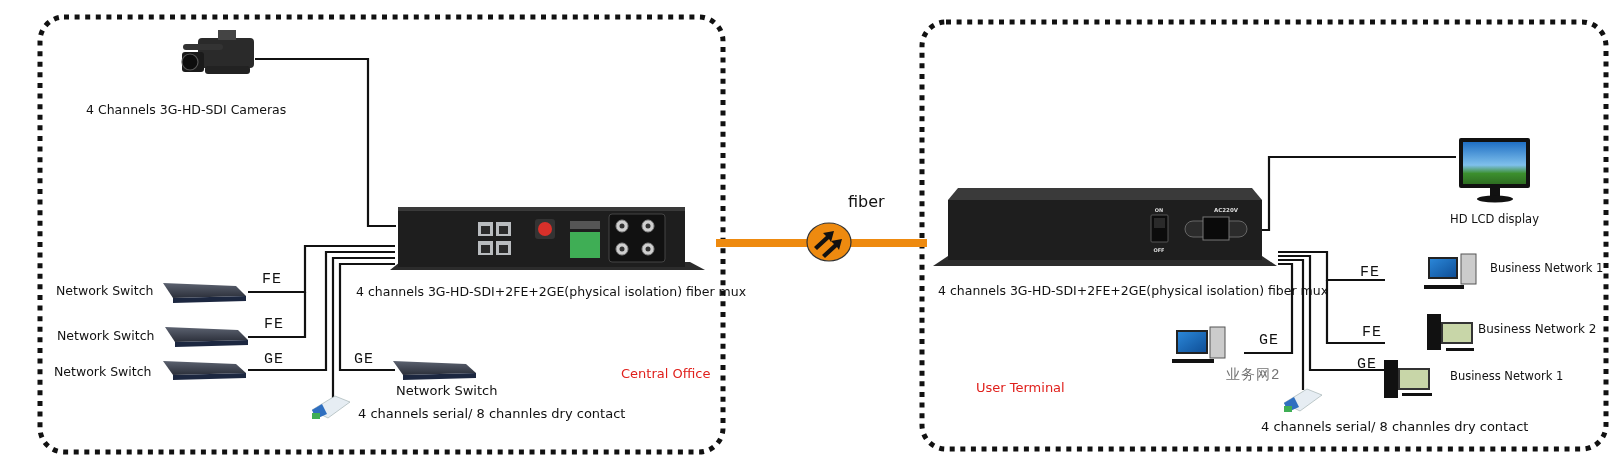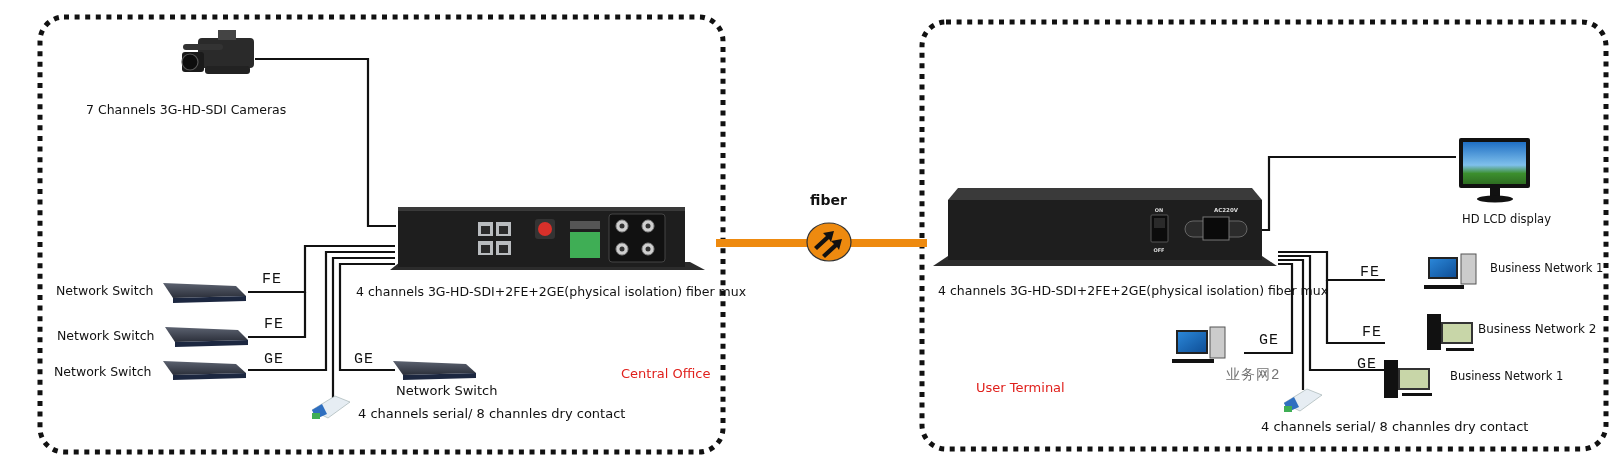--- a/index.html
+++ b/index.html
@@ -173,38 +173,38 @@
     <rect x="1172" y="359" width="42" height="4" fill="#111"></rect>
   </g>
 
   <g>
     <polygon points="1284,403 1307,389 1322,395 1300,411" fill="#e6edf3" stroke="#9aa" stroke-width="0.6"></polygon>
     <polygon points="1284,403 1294,397 1299,407 1288,412" fill="#2f6fc0"></polygon>
     <rect x="1284" y="406" width="8" height="6" fill="#3fae55"></rect>
   </g>
 </svg>
 
-<div class="lbl" style="left:86px;top:102px;">7 Channels 3G-HD-SDI Cameras</div>
+<div class="lbl" style="left:86px;top:102px;">4 Channels 3G-HD-SDI Cameras</div>
 <div class="lbl" style="left:356px;top:284px;">4 channels 3G-HD-SDI+2FE+2GE(physical isolation) fiber mux</div>
 
 <div class="lbl" style="left:56px;top:283px;">Network Switch</div>
 <div class="lbl serif" style="left:262px;top:271px;">FE</div>
 <div class="lbl" style="left:57px;top:328px;">Network Switch</div>
 <div class="lbl serif" style="left:264px;top:316px;">FE</div>
 <div class="lbl" style="left:54px;top:364px;">Network Switch</div>
 <div class="lbl serif" style="left:264px;top:351px;">GE</div>
 <div class="lbl serif" style="left:354px;top:351px;">GE</div>
 <div class="lbl" style="left:396px;top:383px;font-size:13px;">Network Switch</div>
 <div class="lbl" style="left:358px;top:406px;font-size:13px;">4 channels serial/ 8 channles dry contact</div>
 <div class="lbl red" style="left:621px;top:366px;">Central Office</div>
 
-<div class="lbl" style="left:810px;top:192px;font-size:14px;font-weight:bold;">fiber</div>
+<div class="lbl" style="left:848px;top:192px;font-size:16px;">fiber</div>
 
 <div class="lbl" style="left:938px;top:283px;">4 channels 3G-HD-SDI+2FE+2GE(physical isolation) fiber mux</div>
-<div class="lbl" style="left:1450px;top:212px;font-size:11.5px;margin-left:12px;">HD LCD display</div>
+<div class="lbl" style="left:1450px;top:212px;font-size:11.5px;">HD LCD display</div>
 
 <div class="lbl" style="left:1490px;top:261px;font-size:11.5px;">Business Network 1</div>
 <div class="lbl serif" style="left:1360px;top:264px;">FE</div>
 <div class="lbl" style="left:1478px;top:322px;font-size:12px;">Business Network 2</div>
 <div class="lbl serif" style="left:1362px;top:324px;">FE</div>
 <div class="lbl" style="left:1450px;top:369px;font-size:11.5px;">Business Network 1</div>
 <div class="lbl serif" style="left:1357px;top:356px;">GE</div>
 <div class="lbl serif" style="left:1226px;top:366px;font-size:14px;color:#737373;">业务网2</div>
 <div class="lbl serif" style="left:1259px;top:332px;">GE</div>
 

